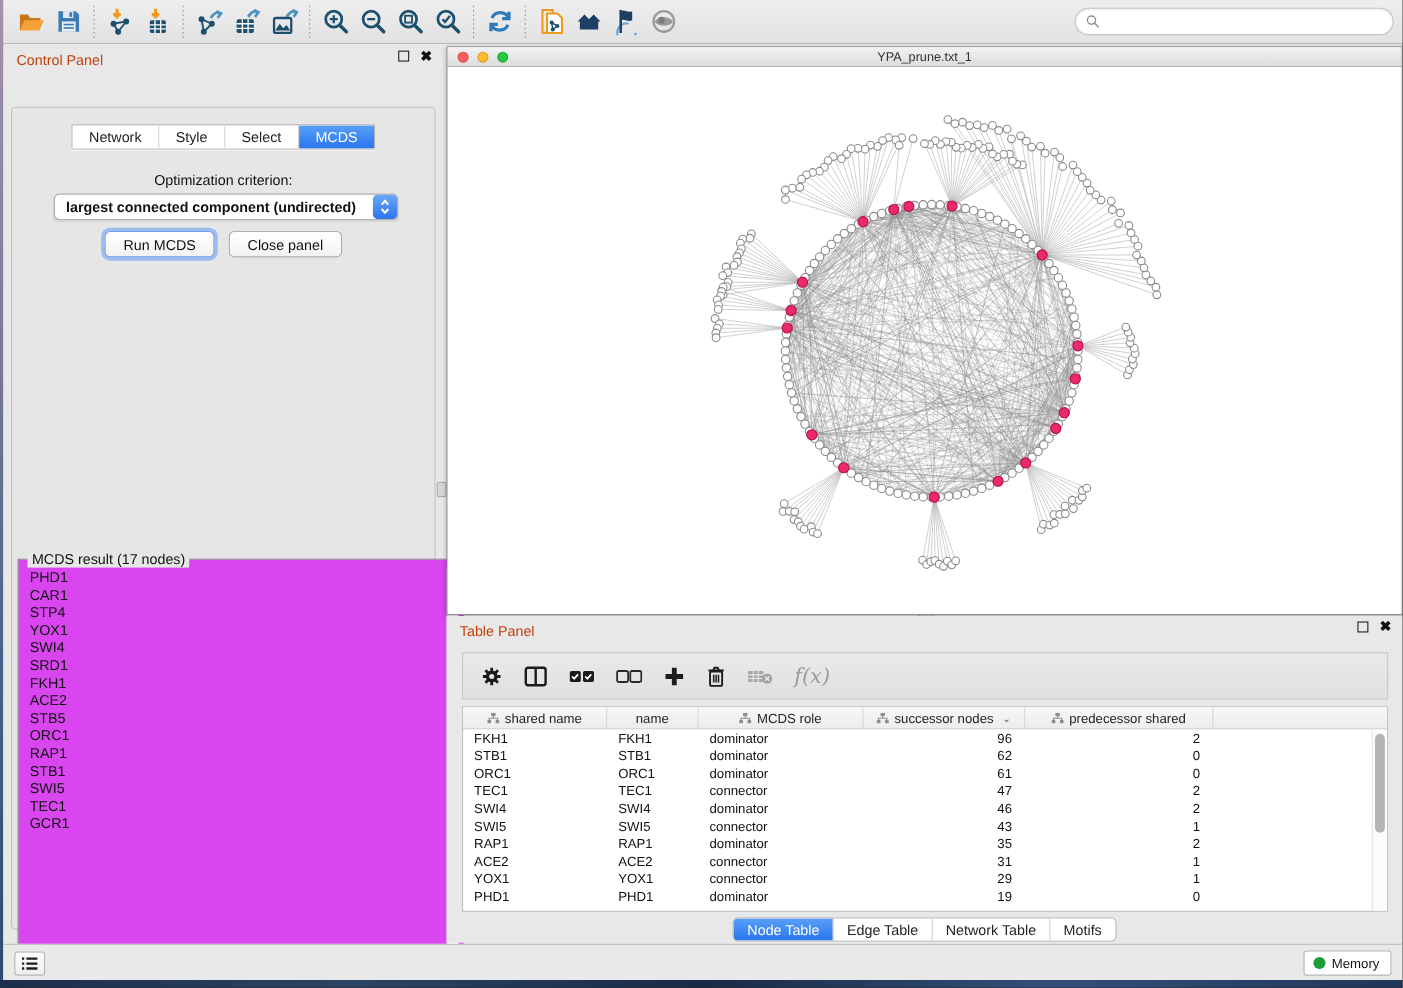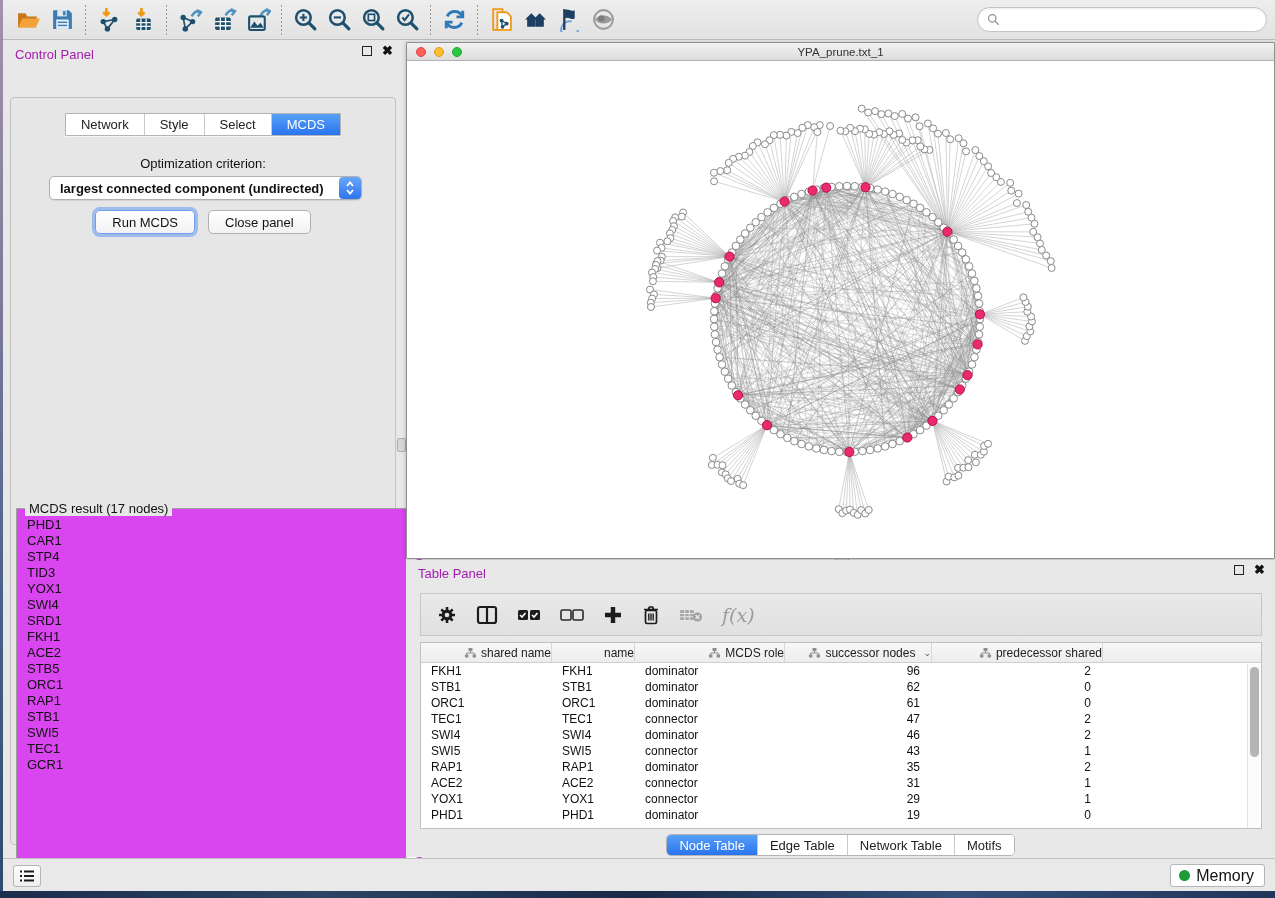--- a/index.html
+++ b/index.html
@@ -23,21 +23,21 @@
     background-image:linear-gradient(#999 40%, transparent 40%); background-size:1px 4px; }
   .search { margin-left:auto; width:290px; height:25px; background:#fff;
     border:1px solid #c3c3c3; border-radius:13px; display:flex; align-items:center;
     padding:0 9px; box-shadow:inset 0 1px 2px rgba(0,0,0,.08); }
   .search input { border:none; outline:none; flex:1; font-size:12px; margin-left:6px;
     font-family:"Liberation Sans", sans-serif; background:transparent; }
 
   
   .cpanel { position:absolute; left:0; top:41px; width:400px; height:817px; background:#e8e8e8; }
   .panel-head { position:relative; height:26px; display:flex; align-items:center; padding:0 12px; }
-  .panel-title { font-size:13px; color:#a21caf; }
+  .panel-title { font-size:13px; color:#c2410c; }
   .wbtns { position:absolute; right:10px; top:5px; display:flex; gap:10px; align-items:center; }
   .float-box { width:10px; height:10px; border:1.6px solid #222; background:transparent; cursor:pointer; }
   .close-x { font-size:13px; font-weight:bold; color:#111; cursor:pointer; line-height:10px; }
   .cp-tabs { position:absolute; left:0; top:72px; width:100%; display:flex; justify-content:center; }
   .seg { display:flex; border:1px solid #b4b4b4; border-radius:1px; overflow:hidden;
     background:#fff; height:23px; box-shadow:0 1px 0 rgba(255,255,255,.6); }
   .seg .segi { padding:0 15px; font-size:13px; color:#222; display:flex; align-items:center;
     border-right:1px solid #c9c9c9; cursor:pointer; background:#fff; }
   .seg .segi:last-child { border-right:none; }
   .seg .segi.sel { background:linear-gradient(#58a0f7,#2a74ee); color:#fff; border-right-color:#2a74ee; }
@@ -94,21 +94,21 @@
   .tp-toolbar { position:absolute; left:14px; top:33px; width:842px; height:43px;
     background:linear-gradient(#e9e9e9,#e0e0e0); border:1px solid #c6c6c6;
     display:flex; align-items:center; gap:19px; padding-left:16px; }
   .tp-toolbar .ticon { display:flex; align-items:center; justify-content:center;
     background:none; border:none; cursor:pointer; height:30px; }
   .fx { font-family:"DejaVu Serif", serif; font-style:italic; font-size:19px; color:#9a9a9a; }
   .tablewrap { position:absolute; left:14px; top:82px; width:842px; height:187px;
     background:#fff; border:1px solid #c0c0c0; }
   .thead { display:grid; grid-template-columns:131px 83px 150px 147px 171px 1fr;
     height:20px; background:linear-gradient(#f7f7f7,#ededed); border-bottom:1px solid #cfcfcf; }
-  .thcell { position:relative; display:flex; align-items:center; justify-content:flex-end;
+  .thcell { position:relative; display:flex; align-items:center; justify-content:center;
     font-size:12px; color:#222; border-right:1px solid #d8d8d8; gap:5px; cursor:pointer; }
   .thcell:last-child { border-right:none; }
   .thcell svg { width:11px; height:10px; flex:0 0 auto; }
   .sortch { font-size:9px; color:#555; margin-left:3px; }
   .tbody { position:absolute; left:0; top:20px; width:826px; bottom:0; overflow:hidden; }
   .trow { display:grid; grid-template-columns:131px 83px 150px 147px 171px 1fr; height:16px; cursor:pointer; }
   .tcell { font-size:12px; color:#111; line-height:16px; padding-left:10px; white-space:nowrap; }
   .tcell.num { text-align:right; padding-right:12px; padding-left:0; }
   .vscroll { position:absolute; right:1px; top:21px; width:13px; height:164px; background:#fbfbfb;
     border-left:1px solid #e3e3e3; }
@@ -121,21 +121,21 @@
     border-right:1px solid #c9c9c9; cursor:pointer; background:#fff; }
   .seg2 .segi:last-child { border-right:none; }
   .seg2 .segi.sel { background:linear-gradient(#58a0f7,#2a74ee); color:#fff; }
   .status { position:absolute; left:0; top:858px; width:1272px; height:33px;
     background:#e9e9e9; border-top:1px solid #c0c0c0; }
   .hamb { position:absolute; left:10px; top:6px; width:28px; height:22px;
     background:linear-gradient(#fdfdfd,#efefef); border:1px solid #b5b5b5; border-radius:3px;
     display:flex; align-items:center; justify-content:center; cursor:pointer; }
   .mem { position:absolute; right:10px; top:5px; height:23px; padding:0 10px 0 8px;
     background:#fff; border:1px solid #b5b5b5; border-radius:3px; display:flex;
-    align-items:center; gap:6px; font-size:16px; color:#111; cursor:pointer; }
+    align-items:center; gap:6px; font-size:12px; color:#111; cursor:pointer; }
   .memdot { width:11px; height:11px; border-radius:50%; background:#1c9c38; }
 </style>
 </head>
 <body>
 
 <div class="screen">
   <div class="wall-left"></div>
   <div class="app">
 
     <div class="toolbar">
@@ -298,21 +298,20 @@
         <div class="btn-row">
           <button class="pbtn focused">Run MCDS</button>
           <button class="pbtn">Close panel</button>
         </div>
         <div class="fieldset">
           <span class="legend">MCDS result (17 nodes)</span>
           <div class="mcds-list" id="mcds-list">
               <div class="mcds-item">PHD1</div>
               <div class="mcds-item">CAR1</div>
               <div class="mcds-item">STP4</div>
-              <div class="mcds-item">TID3</div>
               <div class="mcds-item">YOX1</div>
               <div class="mcds-item">SWI4</div>
               <div class="mcds-item">SRD1</div>
               <div class="mcds-item">FKH1</div>
               <div class="mcds-item">ACE2</div>
               <div class="mcds-item">STB5</div>
               <div class="mcds-item">ORC1</div>
               <div class="mcds-item">RAP1</div>
               <div class="mcds-item">STB1</div>
               <div class="mcds-item">SWI5</div>

